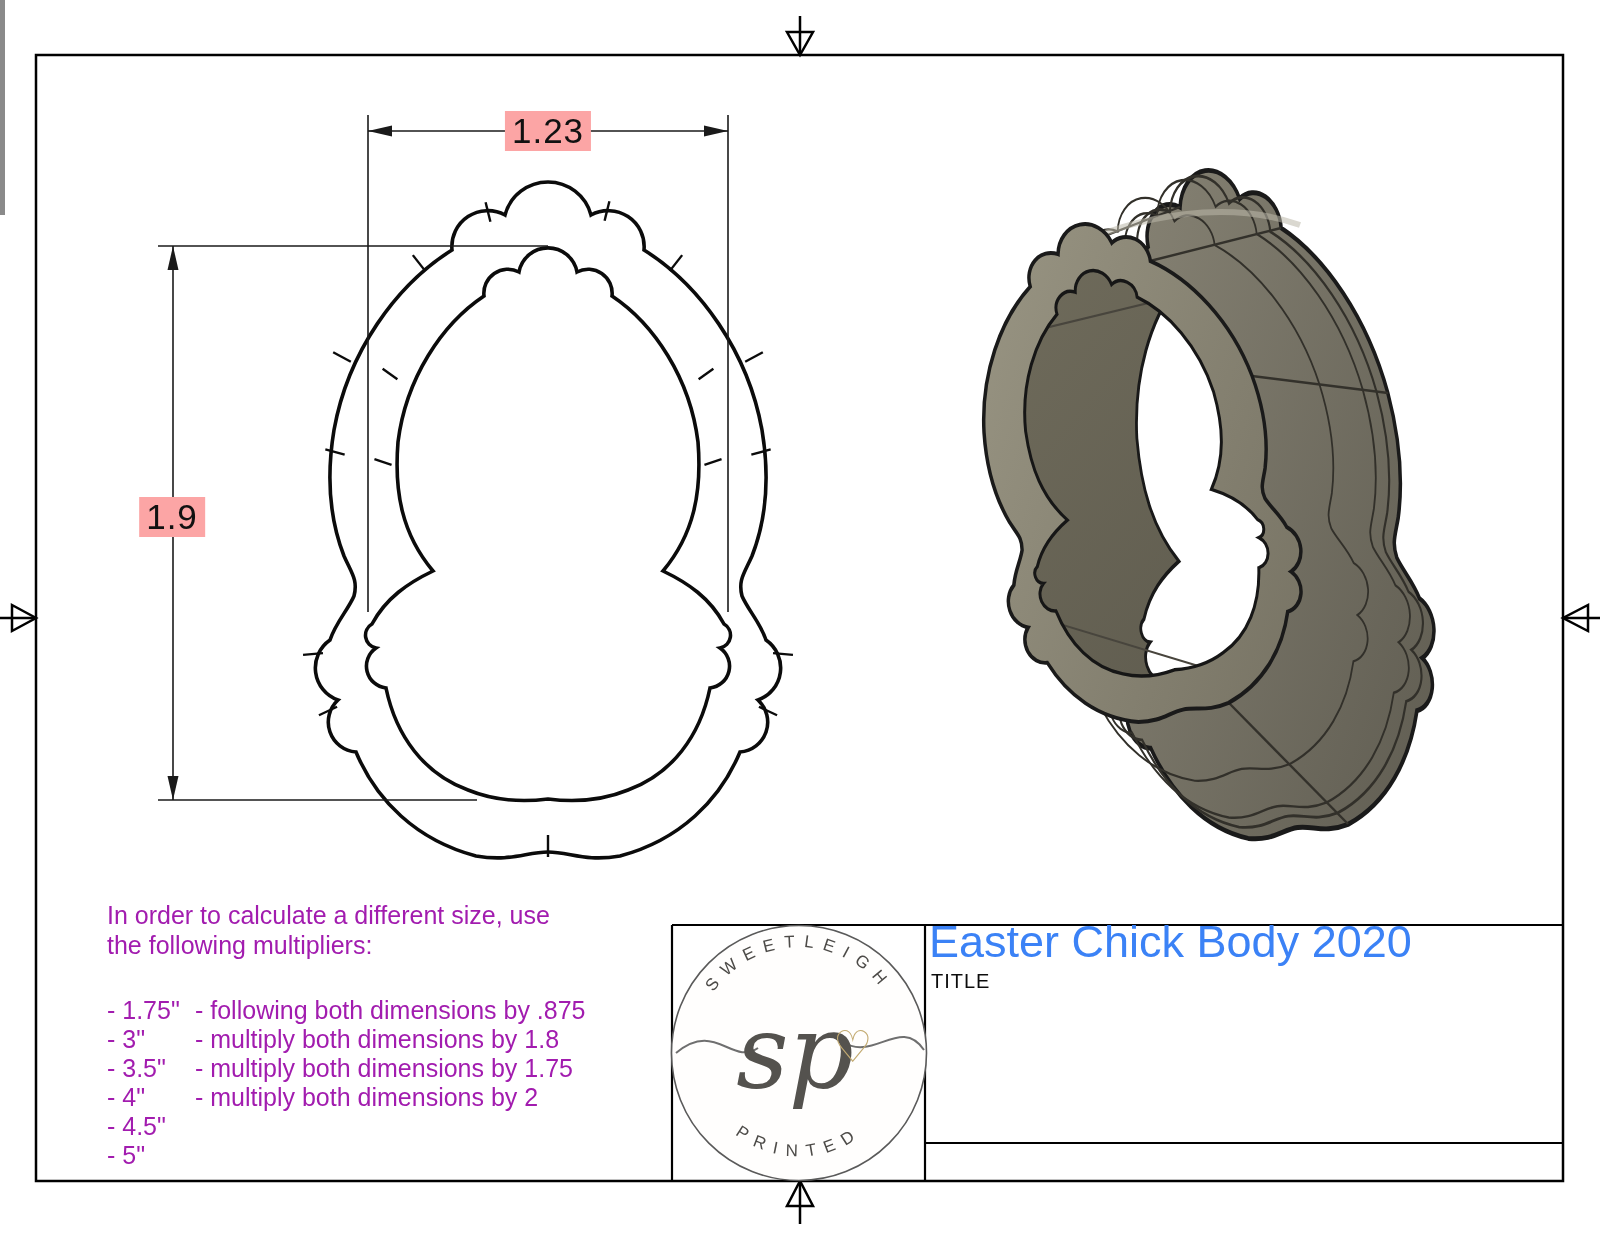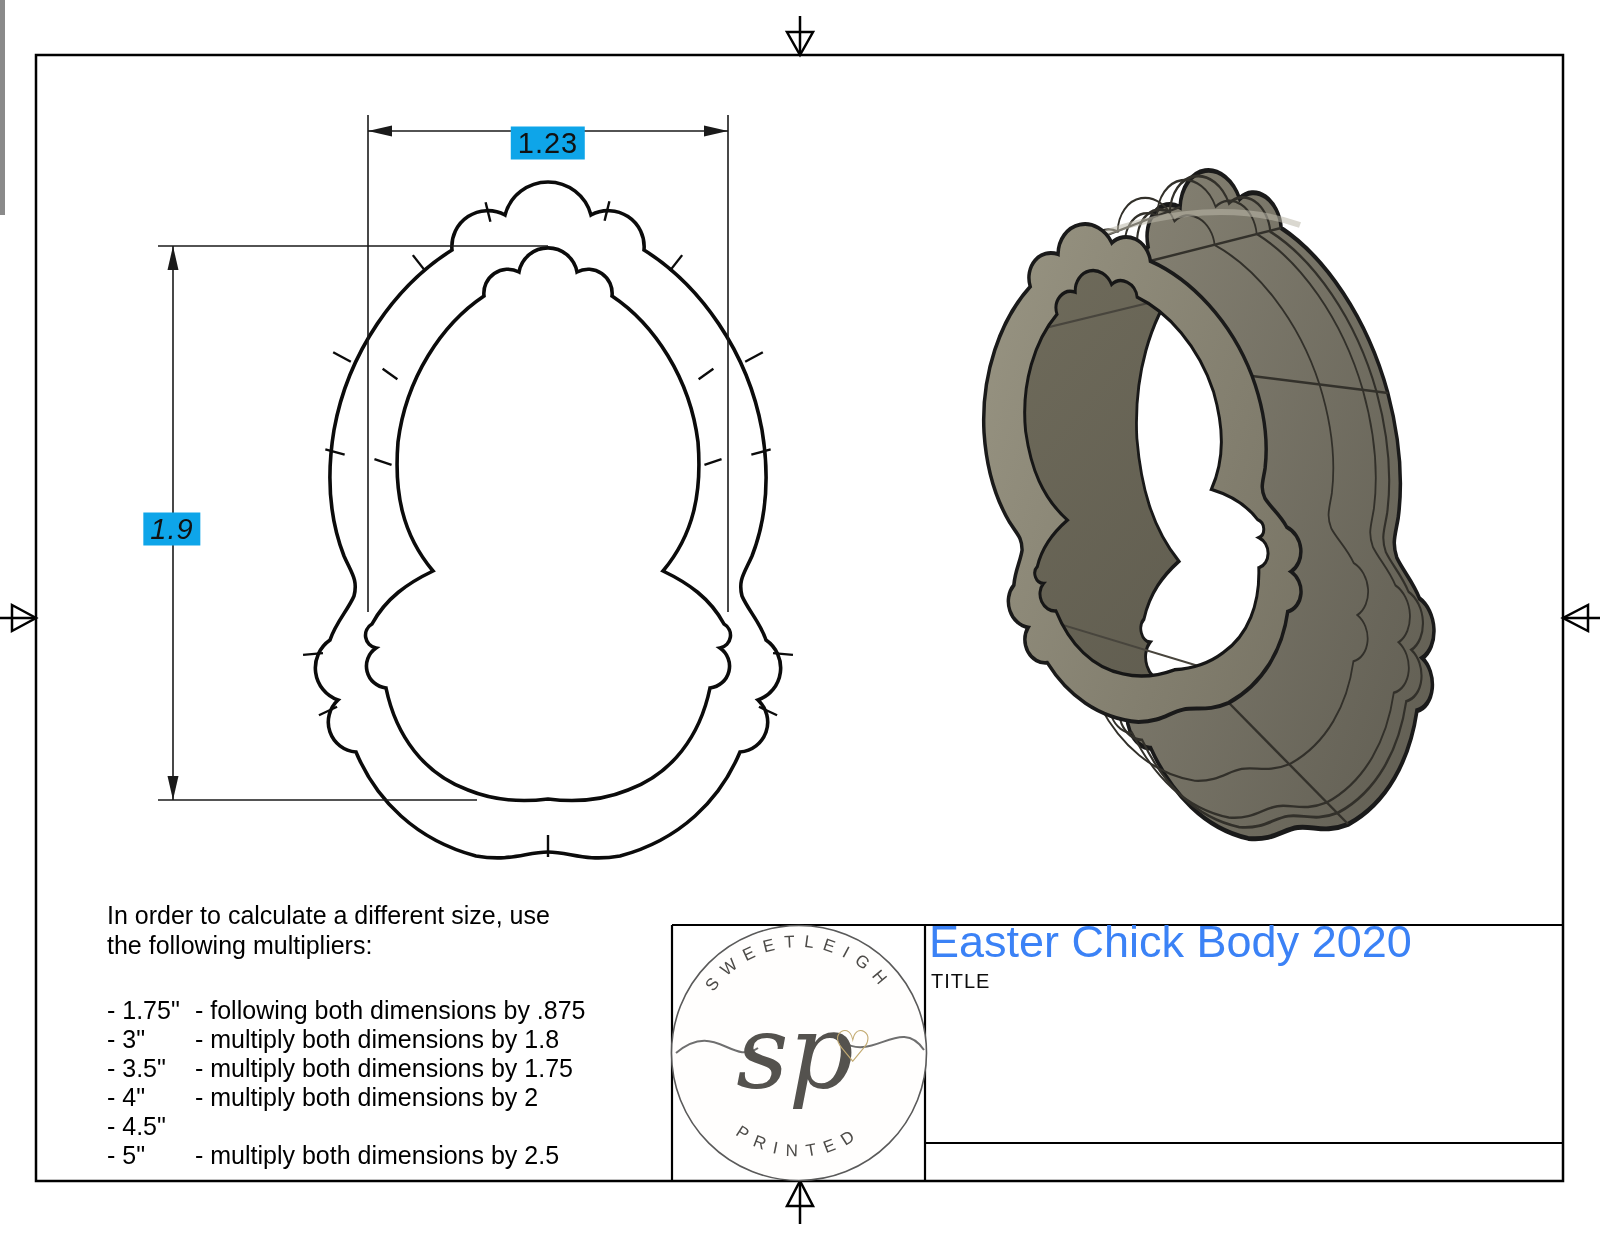--- a/index.html
+++ b/index.html
@@ -1,21 +1,21 @@
 <!DOCTYPE html>
 <html><head>
 <meta charset="utf-8">
 <style>
   html,body{margin:0;padding:0;background:#e8e8e8;}
   .page{position:relative;width:1600px;height:1236px;background:#ffffff;overflow:hidden;
         font-family:"Liberation Sans", sans-serif;color:#000;}
   .page svg{position:absolute;left:0;top:0;}
-  .dimlabel{position:absolute;transform:translate(-50%,-50%);background:#0ea5e9;
-            padding:0 7px;font-size:29px;color:#111;letter-spacing:1px;margin-top:12px;}
-  .notes{position:absolute;left:107px;top:900px;width:560px;font-size:25px;line-height:30px;color:#000000;}
+  .dimlabel{position:absolute;transform:translate(-50%,-50%);background:#fca5a5;
+            padding:0 7px;font-size:35px;color:#111;letter-spacing:1px;}
+  .notes{position:absolute;left:107px;top:900px;width:560px;font-size:25px;line-height:30px;color:#a21caf;}
   .notes .intro{margin-bottom:36px;}
   .mrow{display:flex;line-height:29px;}
   .mrow .size{width:88px;flex:0 0 88px;}
   .titlelabel{position:absolute;left:931px;top:938px;font-size:20px;letter-spacing:1px;color:#0c0c0c;margin-top:32px;}
   .titletext{position:absolute;left:929px;top:916px;font-size:45px;color:#3b82f6;}
   .copyright{position:absolute;left:930px;top:1148px;font-size:24px;color:#0c0c0c;white-space:pre;}
   .arctext{font-size:17px;letter-spacing:9px;fill:#4d4b48;}
   .monogram{font-family:"DejaVu Serif", serif;font-style:italic;fill:#54524e;font-size:102px;}
   .heartglyph{font-size:44px;fill:#c3ab72;}
 </style>
@@ -218,21 +218,21 @@
         <textPath href="#arcBottom" startOffset="50%" text-anchor="middle">PRINTED</textPath>
       </text>
       <path d="M 676 1053 C 715 1020 732 1066 758 1048" fill="none" stroke="#6f6f6f" stroke-width="2"></path>
       <path d="M 843 1042 C 873 1062 901 1016 924 1050" fill="none" stroke="#6f6f6f" stroke-width="2"></path>
       <text x="795" y="1088" text-anchor="middle" class="monogram">sp</text>
       <text x="833" y="1062" class="heartglyph">♡</text>
     </g>
   </svg>
 
   <div class="dimlabel" style="left:548px;top:131px;">1.23</div>
-  <div class="dimlabel" style="left:172px;top:517px;font-style:italic;">1.9</div>
+  <div class="dimlabel" style="left:172px;top:517px;">1.9</div>
 
   <div class="notes">
     <div class="intro">
       <div>In order to calculate a different size, use</div>
       <div>the following multipliers:</div>
     </div>
     <div>
       <div class="mrow">
         <span class="size">- 1.75"</span>
         <span>- following both dimensions by .875</span>
@@ -247,21 +247,20 @@
       </div>
       <div class="mrow">
         <span class="size">- 4"</span>
         <span>- multiply both dimensions by 2</span>
       </div>
       <div class="mrow">
         <span class="size">- 4.5"</span>
       </div>
       <div class="mrow">
         <span class="size">- 5"</span>
-        <span>- multiply both dimensions by 2.5</span>
       </div>
     </div>
   </div>
 
   <div class="titlelabel">TITLE</div>
   <div class="titletext">Easter Chick Body 2020</div>
 
 </div>
 
 </body></html>

